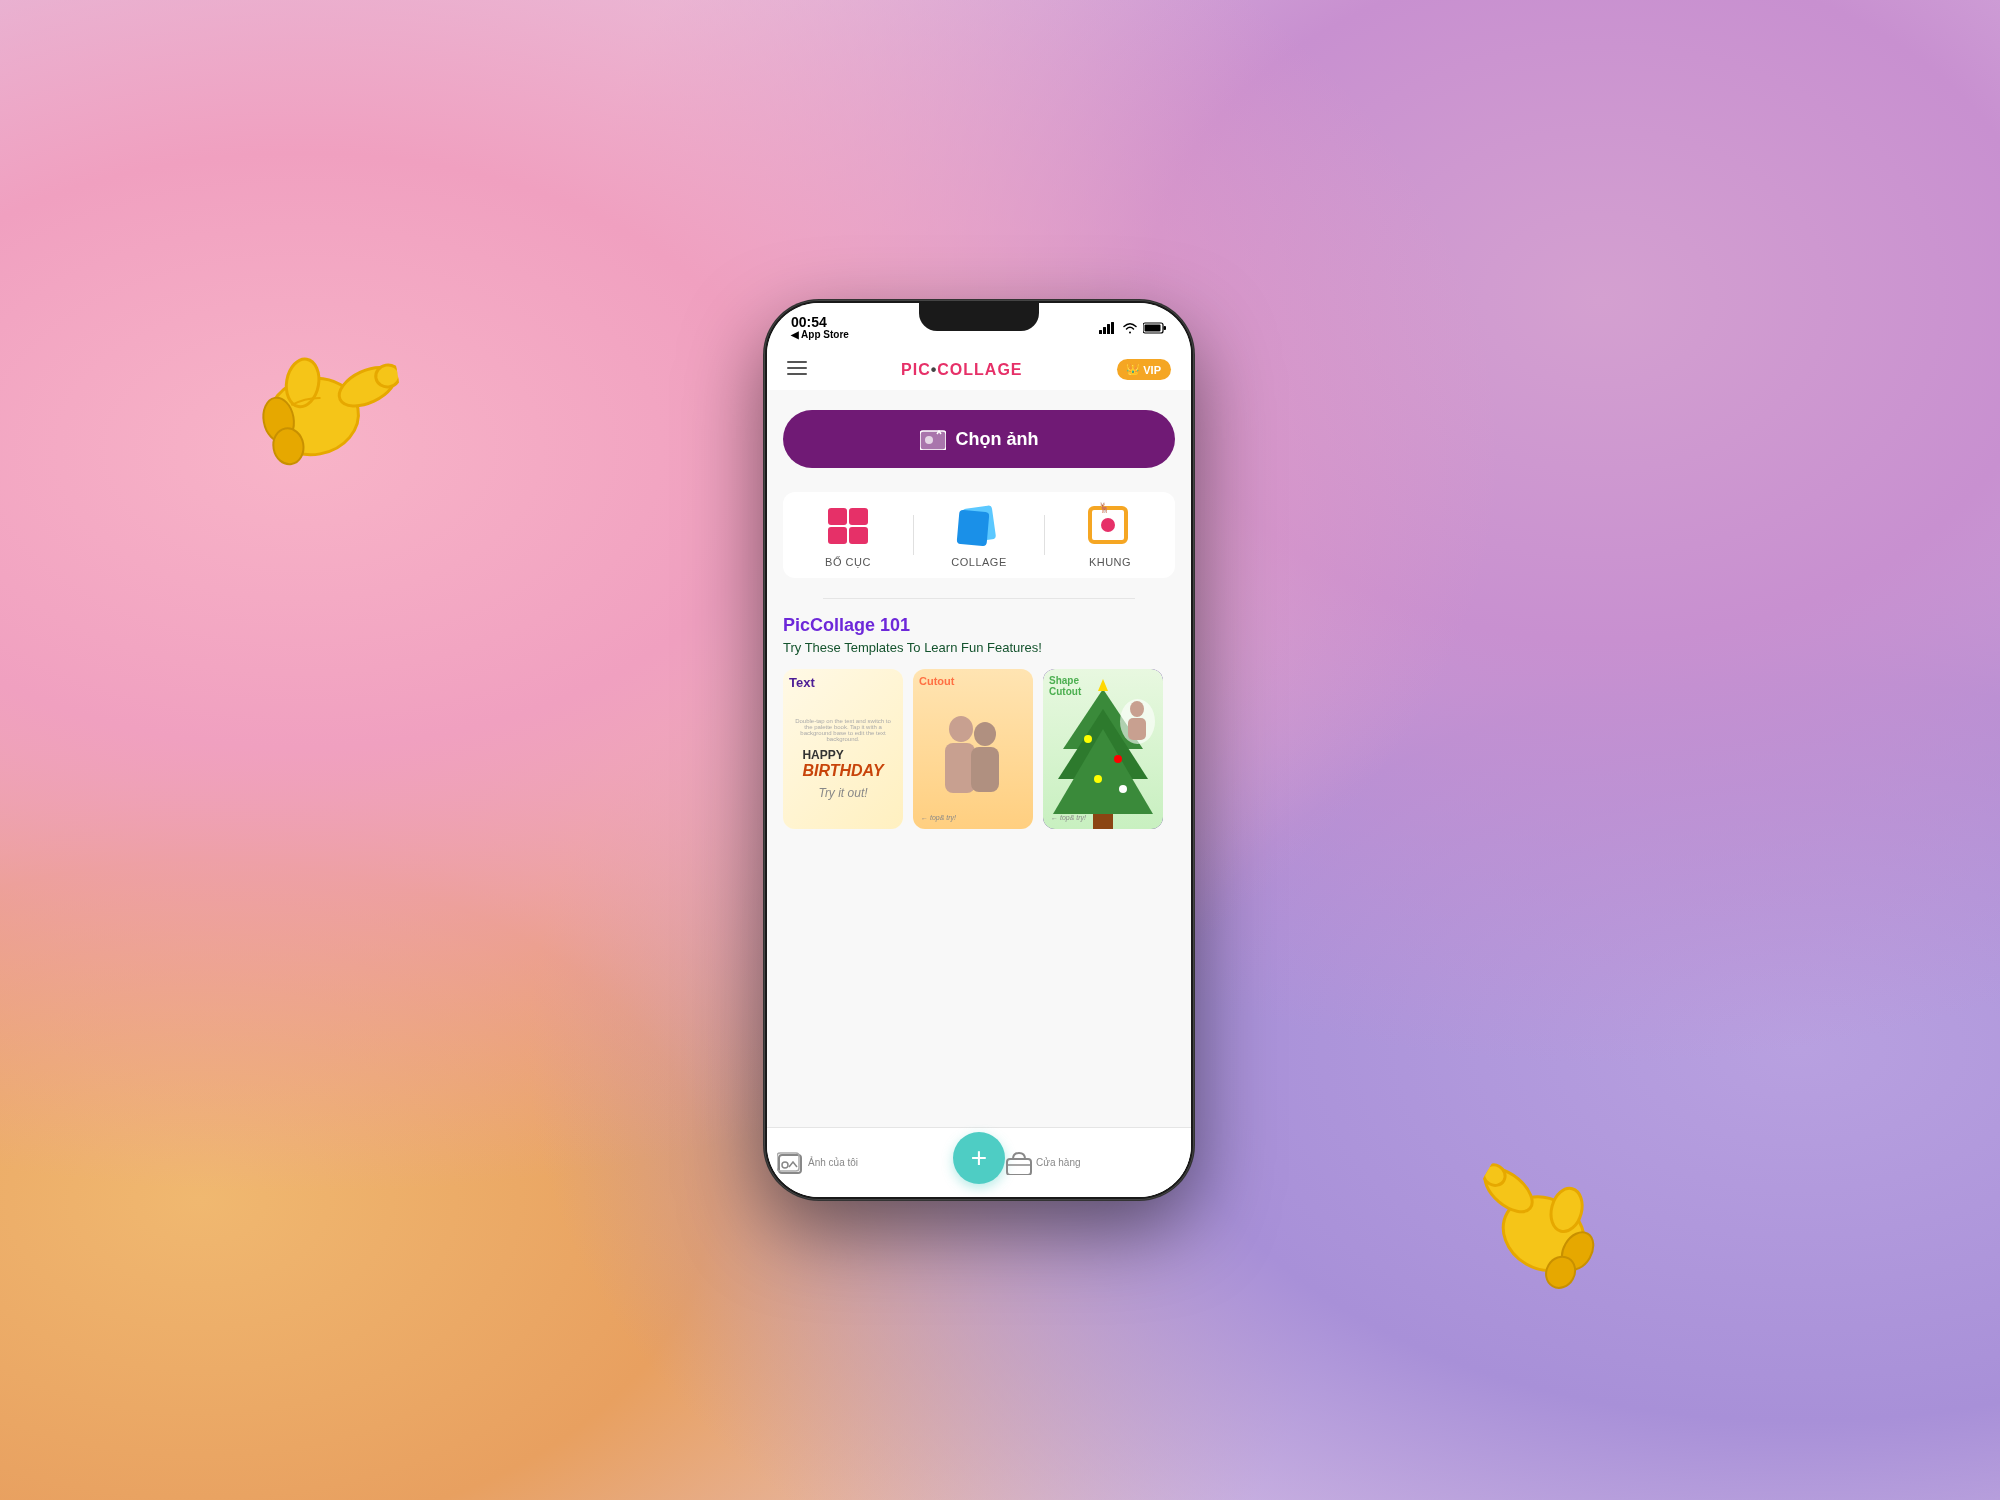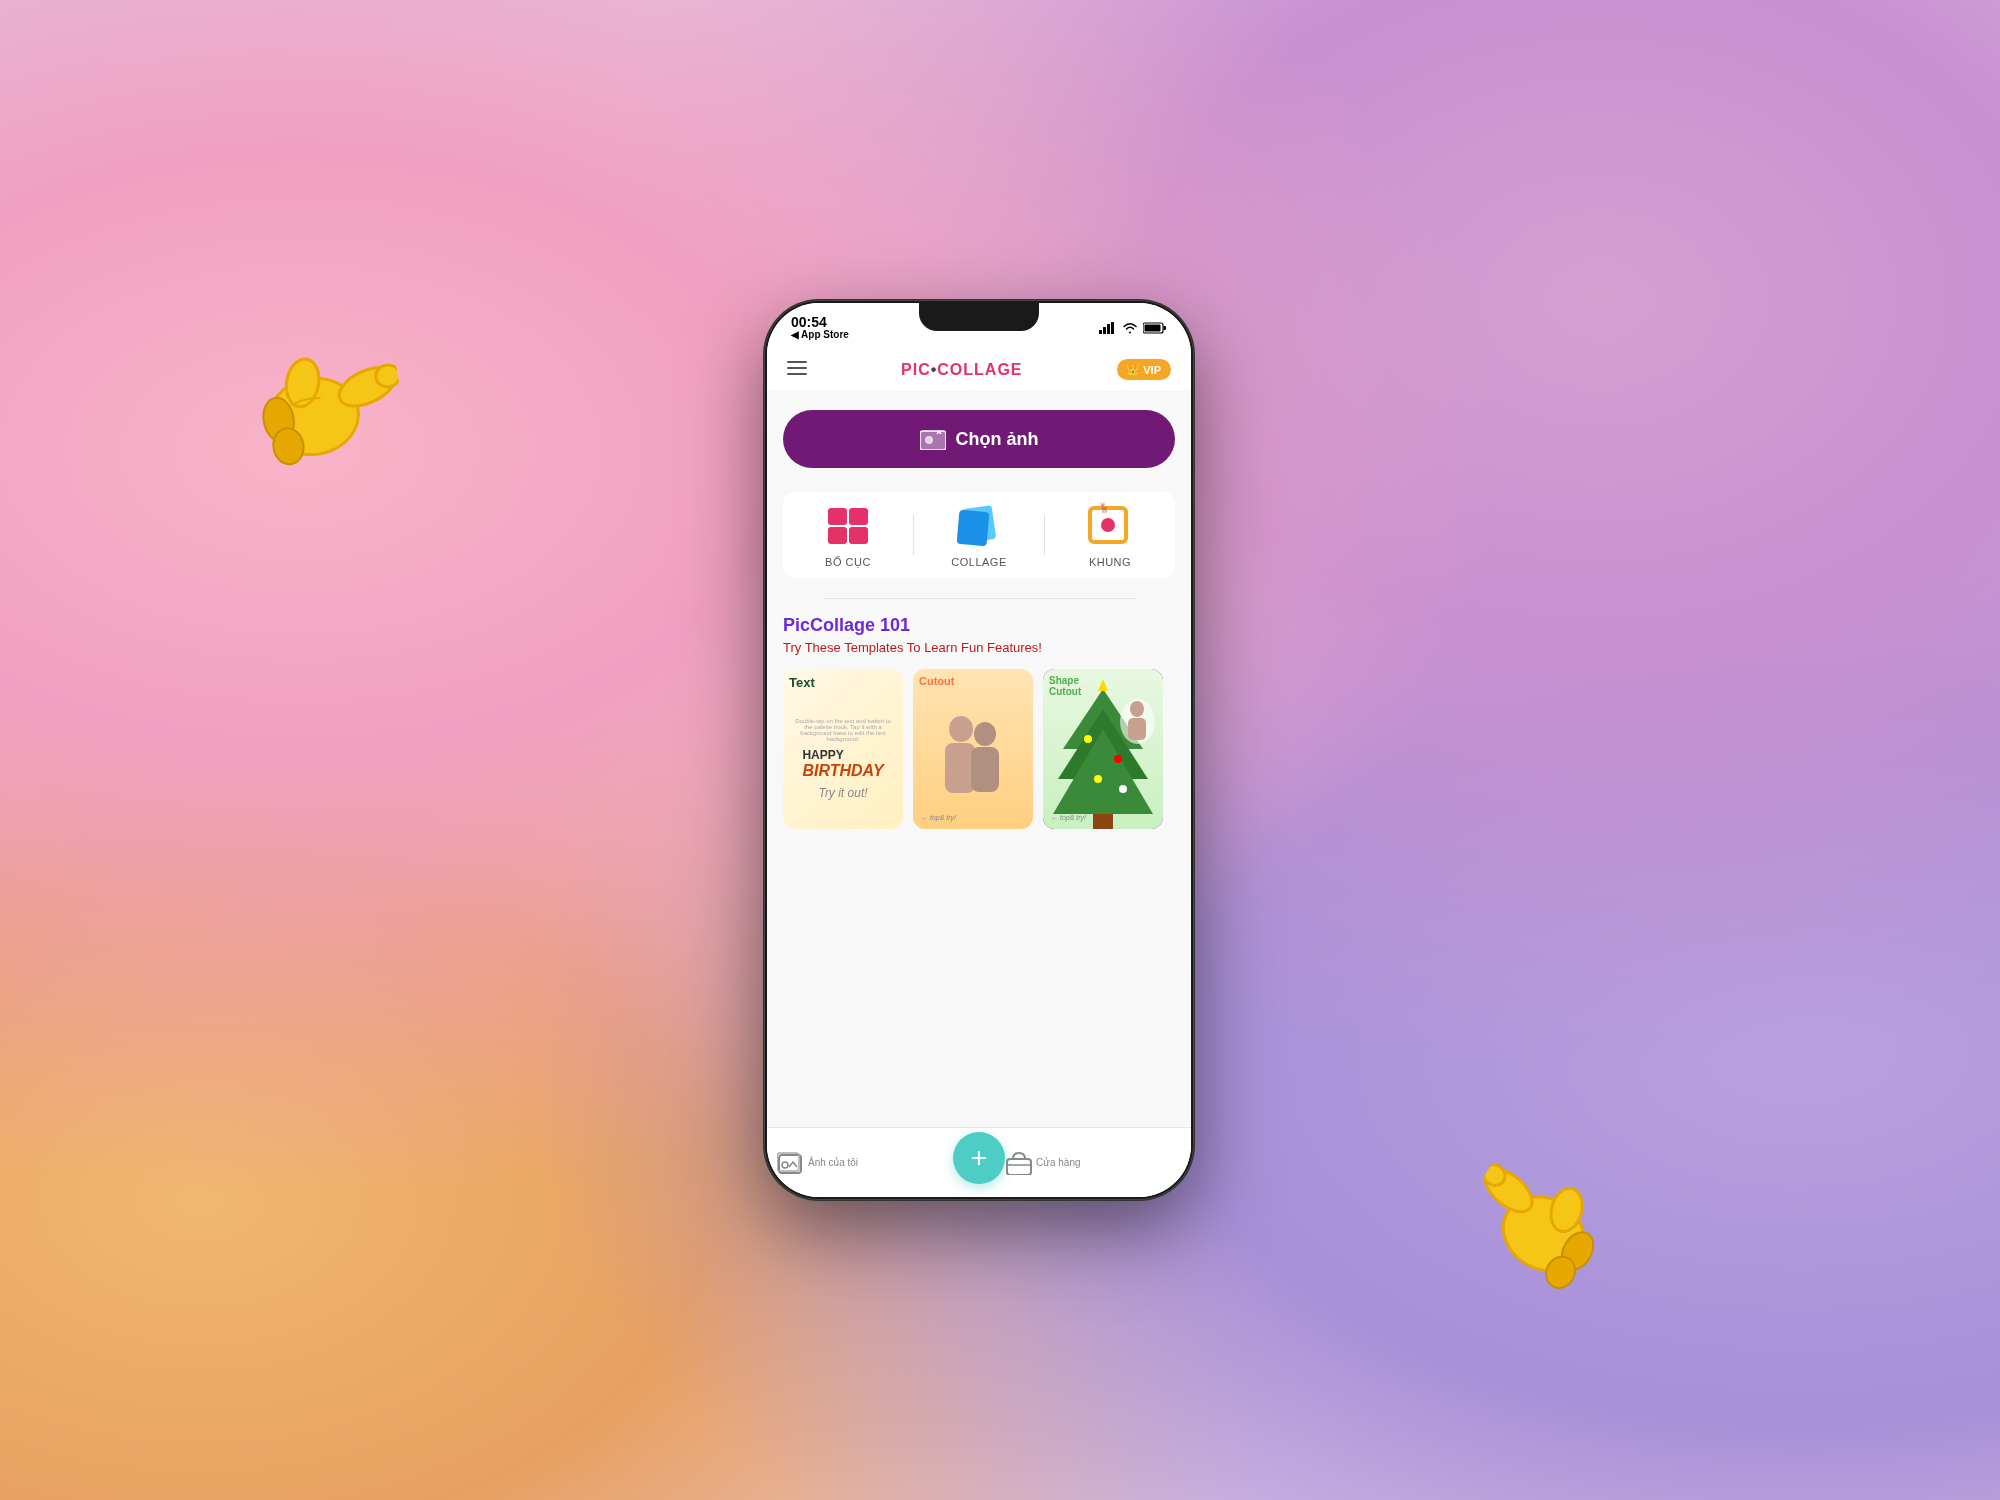--- a/index.html
+++ b/index.html
@@ -228,21 +228,21 @@
     
     .section-title {
       font-size: 18px;
       font-weight: 700;
       color: #6d28d9;
       margin-bottom: 4px;
     }
 
     .section-subtitle {
       font-size: 13px;
-      color: #b91c1c;
+      color: #14532d;
       margin-bottom: 14px;
     }
 
     
     .templates-scroll {
       display: flex;
       gap: 10px;
       overflow-x: auto;
       padding-bottom: 6px;
     }
@@ -601,21 +601,21 @@
 
           <div class="section-divider"></div>
 
           <div>
             <div class="section-title">PicCollage 101</div>
             <div class="section-subtitle">Try These Templates To Learn Fun Features!</div>
 
             <div class="templates-scroll">
 
               <div class="template-card card-text">
-                <span class="card-badge" style="color:#14532d; font-size:13px; font-weight:800; position:absolute; top:6px; left:6px; z-index:2;">Text</span>
+                <span class="card-badge" style="color:#4c1d95; font-size:13px; font-weight:800; position:absolute; top:6px; left:6px; z-index:2;">Text</span>
                 <span class="card-badge-icon" style="background:#5bc8ff;">Aa</span>
                 <div class="birthday-card-bg">
                   <div style="font-size:6px; color:#aaa; text-align:center; margin-top:20px; padding: 0 8px;">Double-tap on the text and switch to the palette book. Tap it with a background base to edit the text background.</div>
                   <div style="margin-top:4px;">
                     <div class="happy-text">HAPPY</div>
                     <div class="birthday-text">BIRTHDAY</div>
                   </div>
                   <div style="font-size:12px; color:#888; font-style:italic; margin-top:4px;">Try it out!</div>
                 </div>
               </div>

